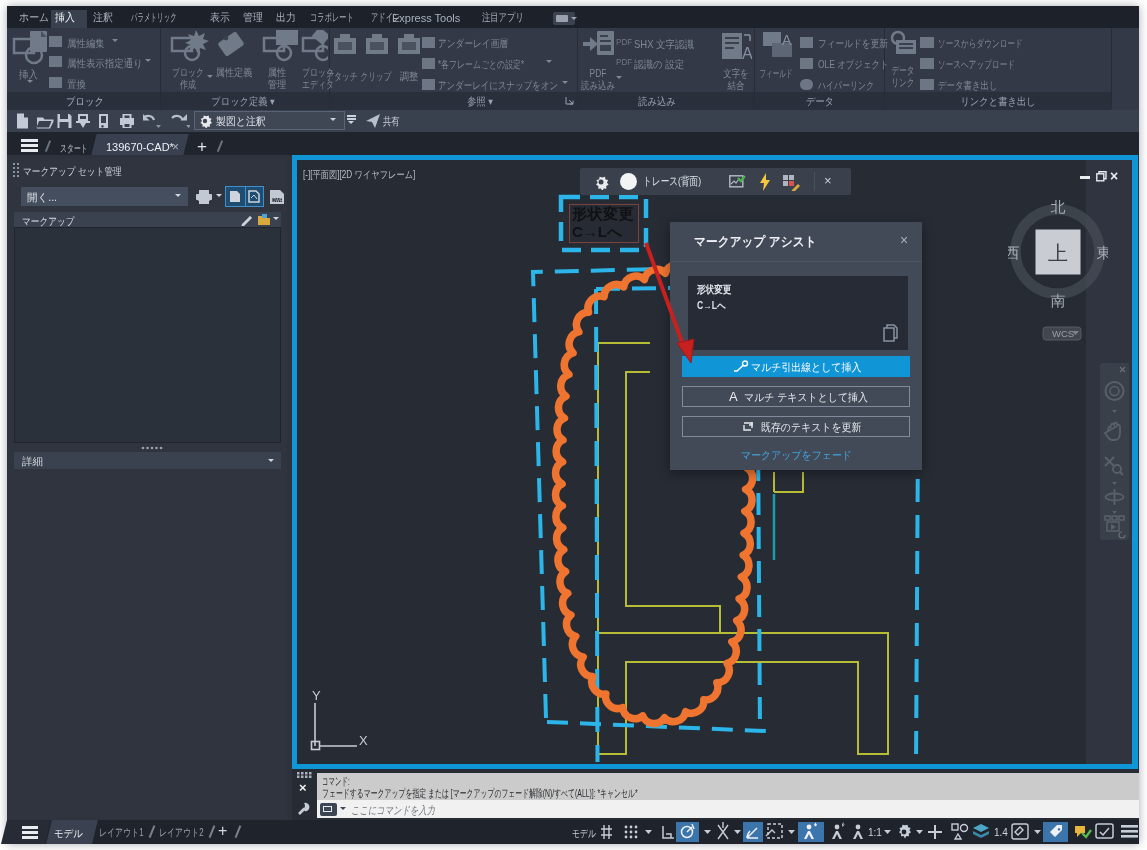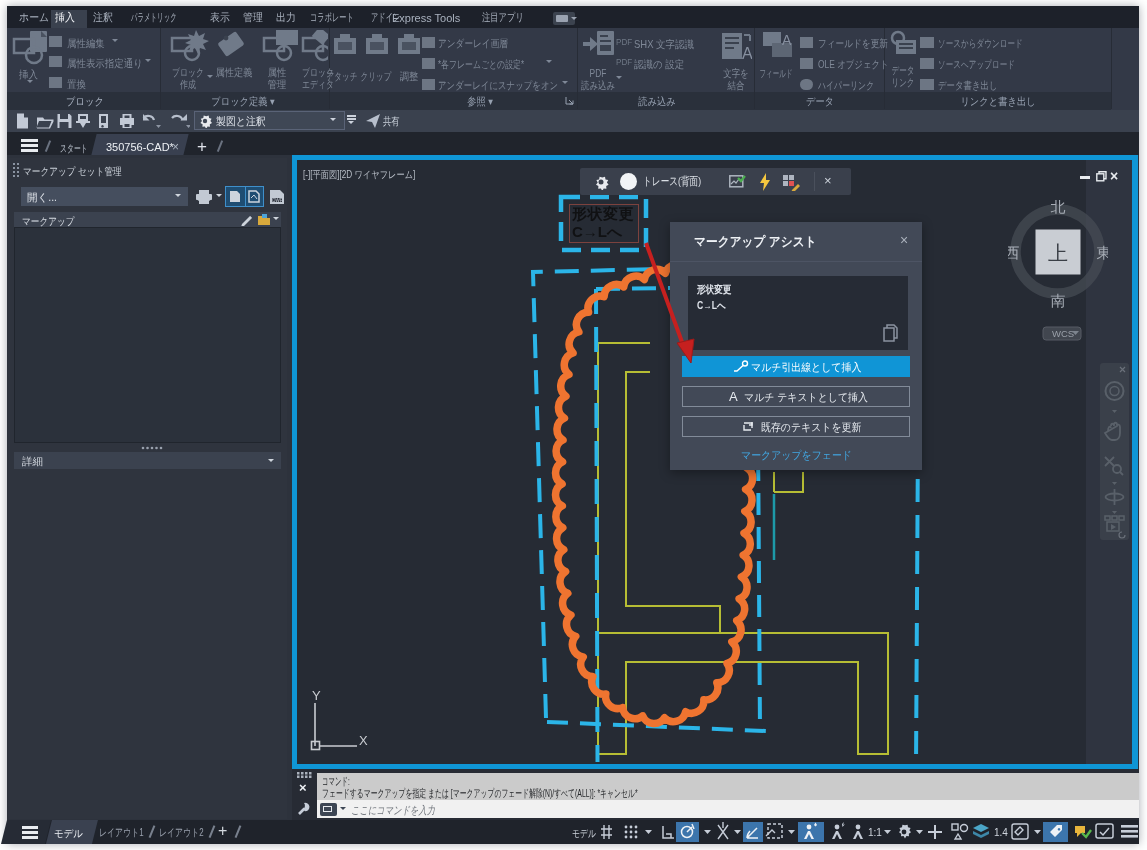--- a/index.html
+++ b/index.html
@@ -229,21 +229,21 @@
       </svg>
     <div class="txt jp75" style="left:383px;top:116px;font-size:11px;color:#ccd3dd;">共有</div>
   </div>
   <div id="filetabs">
     <div class="abs" style="left:21px;top:139px;width:17px;height:2.6px;background:#e8ebef;"></div>
     <div class="abs" style="left:21px;top:144px;width:17px;height:2.6px;background:#e8ebef;"></div>
     <div class="abs" style="left:21px;top:149px;width:17px;height:2.6px;background:#e8ebef;"></div>
     <div class="abs" style="left:47px;top:140px;width:1.5px;height:12px;background:#6a7280;transform:rotate(22deg);"></div>
     <div class="txt jp65" style="left:60px;top:143px;font-size:10.5px;color:#b9c1cc;">スタート</div>
     <div class="abs" style="left:94px;top:134px;width:92px;height:21px;background:#394050;transform:skewX(-14deg);"></div>
-    <div class="txt" style="left:106px;top:142px;font-size:11px;color:#eef1f5;">350756-CAD*</div>
+    <div class="txt" style="left:106px;top:142px;font-size:11px;color:#eef1f5;">139670-CAD*</div>
     <div class="txt" style="left:172px;top:141px;font-size:12px;color:#aab2bf;">×</div>
     <div class="txt" style="left:197px;top:138px;font-size:17px;color:#dfe3ea;">+</div>
     <div class="abs" style="left:219px;top:140px;width:1.5px;height:12px;background:#6a7280;transform:rotate(22deg);"></div>
   </div>
   <div id="palette">
     <div class="abs" style="left:8px;top:158px;width:279px;height:661px;background:#2f343e;"></div>
     <svg class="abs" style="left:13px;top:163px;" width="6" height="14" viewBox="0 0 6 14">
       <g fill="#8a93a1">
           <rect x="0" y="0" width="2" height="2"></rect>
           <rect x="4" y="0" width="2" height="2"></rect>

